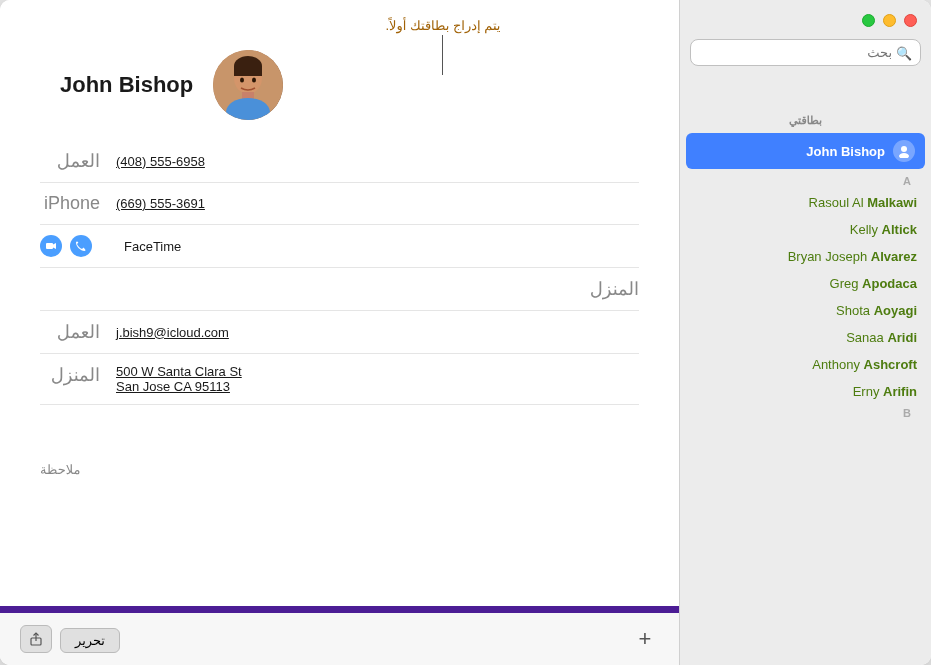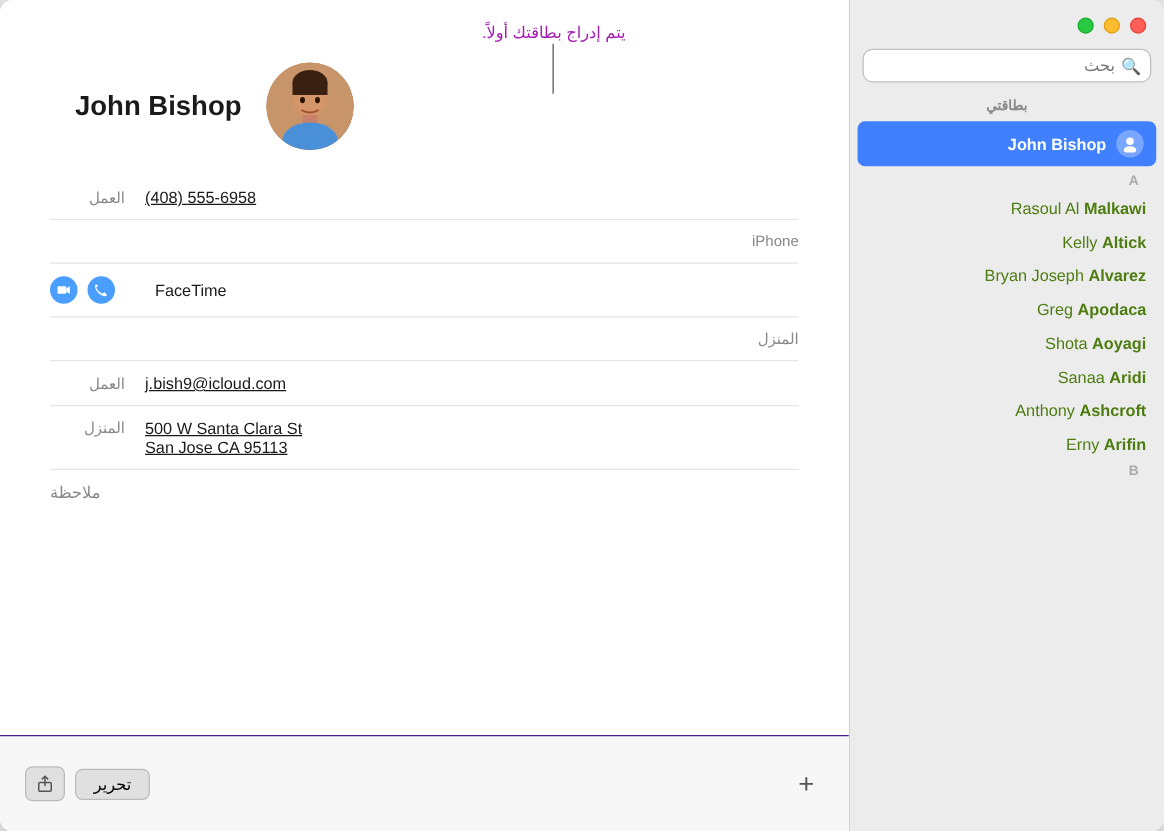--- a/index.html
+++ b/index.html
@@ -20,21 +20,21 @@
       top: 18px;
       left: 50%;
       transform: translateX(-80px);
       display: flex;
       flex-direction: column;
       align-items: center;
       z-index: 100;
     }
     .tooltip-text {
       font-size: 13px;
-      color: #a21caf;
+      color: #a16207;
       white-space: nowrap;
       direction: rtl;
     }
     .tooltip-line {
       width: 1px;
       height: 40px;
       background: #555;
       margin-top: 2px;
     }
 
@@ -104,21 +104,21 @@
     .field-row {
       display: flex;
       flex-direction: row;
       align-items: center;
       padding: 10px 0;
       border-bottom: 1px solid #e5e5e5;
       gap: 16px;
     }
 
     .field-label {
-      font-size: 12px;
+      font-size: 18px;
       color: #888;
       min-width: 60px;
       text-align: right;
       direction: rtl;
     }
 
     .field-value {
       font-size: 13px;
       color: #1a1a1a;
       direction: ltr;
@@ -167,35 +167,36 @@
       flex-direction: row;
       align-items: center;
       padding: 10px 0;
       gap: 16px;
     }
 
     .note-label {
       font-size: 13px;
       color: #888;
       direction: rtl;
+      margin-top: 47px;
     }
 
     .address-block {
       font-size: 13px;
       color: #1a1a1a;
       direction: ltr;
       text-align: left;
     }
 
     .bottom-toolbar {
       display: flex;
       flex-direction: row;
-      align-items: center;
-      padding: 24px 20px;
-      border-top: 1px solid #4c1d95;
+      align-items: flex-end;
+      padding: 12px 20px;
+      border-top: 7px solid #4c1d95;
       background: #f7f7f7;
     }
 
     .btn-share {
       width: 32px;
       height: 28px;
       background: #e0e0e0;
       border: 1px solid #bbb;
       border-radius: 6px;
       display: flex;
@@ -283,20 +284,21 @@
       font-size: 13px;
     }
 
     .section-header {
       font-size: 11px;
       font-weight: 600;
       color: #888;
       text-align: center;
       padding: 4px 0 4px 0;
       direction: rtl;
+      margin-top: 36px;
     }
 
     .my-card-item {
       display: flex;
       flex-direction: row;
       align-items: center;
       background: #4080ff;
       border-radius: 6px;
       margin: 2px 6px;
       padding: 7px 10px;
@@ -404,20 +406,21 @@
     </div>
 
     <div class="contact-fields">
 
       <div class="field-row">
         <div class="field-value">(408) 555-6958</div>
         <div class="field-label">العمل</div>
       </div>
 
       <div class="field-row">
+        <div class="field-value">(669) 555-3691</div>
         <div class="field-label">iPhone</div>
       </div>
 
       <div class="facetime-row">
         <div class="facetime-label">FaceTime</div>
         <div class="facetime-icons">
 
           <div class="icon-circle">
             <svg width="12" height="12" viewBox="0 0 12 12" fill="white" xmlns="http://www.w3.org/2000/svg">
               <path d="M2 1.5C2 1.5 1 1.5 1 2.5C1 6.5 5.5 11 9.5 11C10.5 11 10.5 10 10.5 10L9 8C9 8 8.5 7.5 8 8L7 9C7 9 5 8 4 7C3 6 2 4 2 4L3 3C3.5 2.5 3 2 3 2L2 1.5Z"></path>

